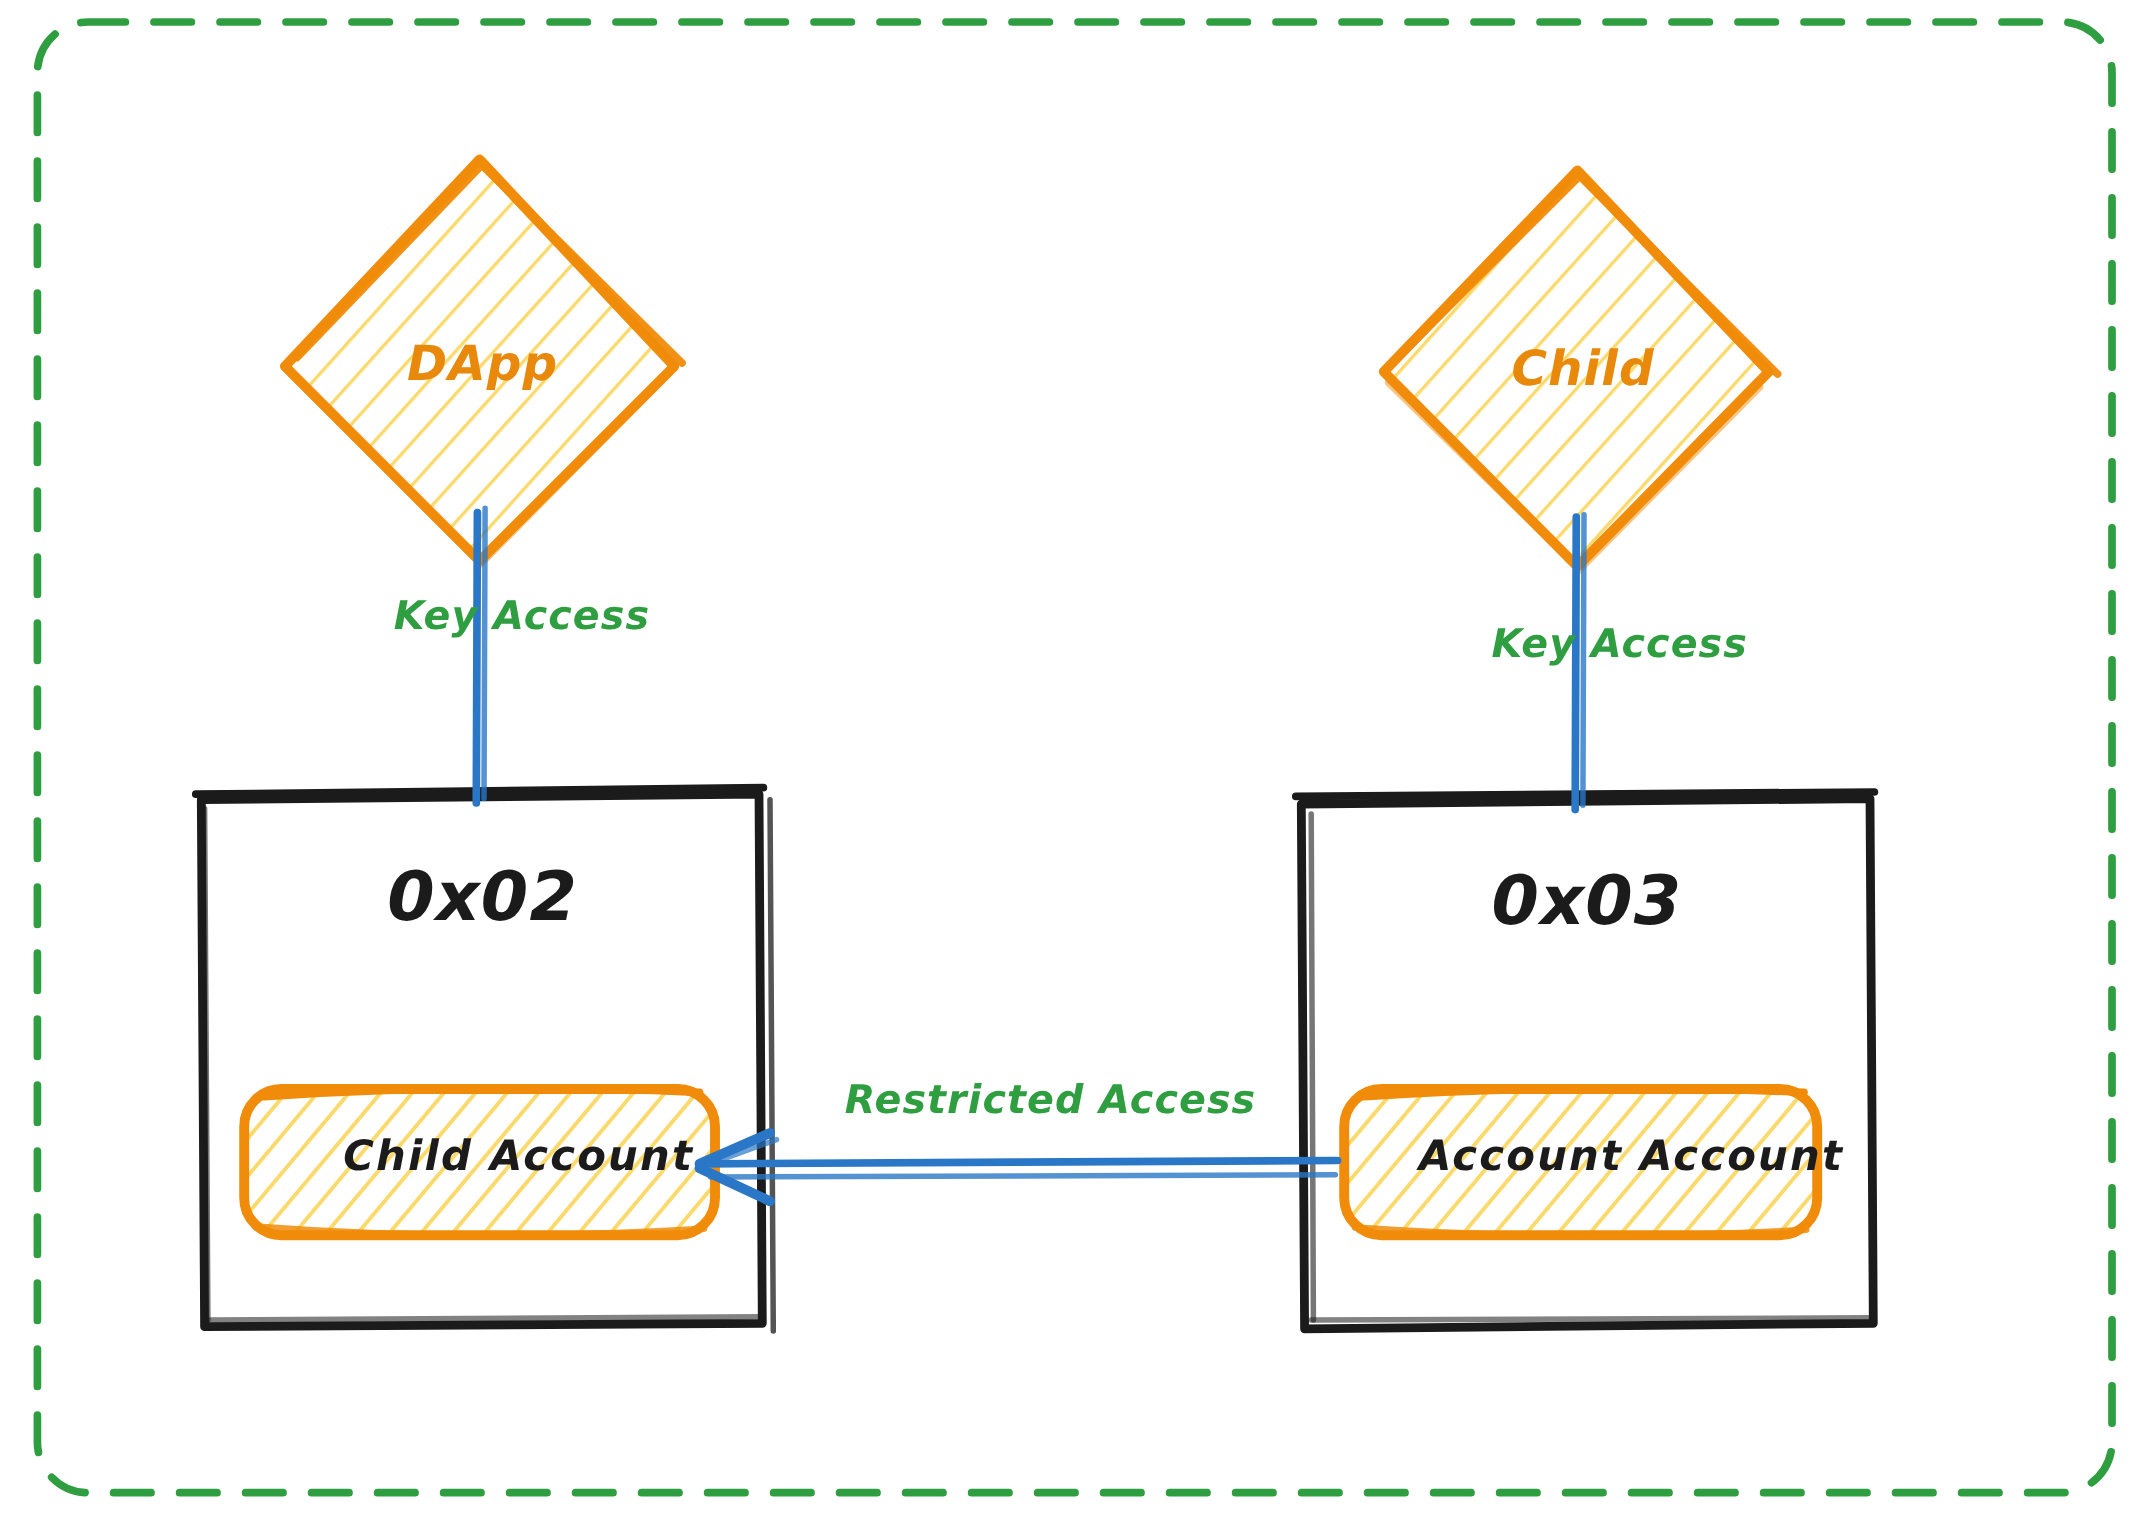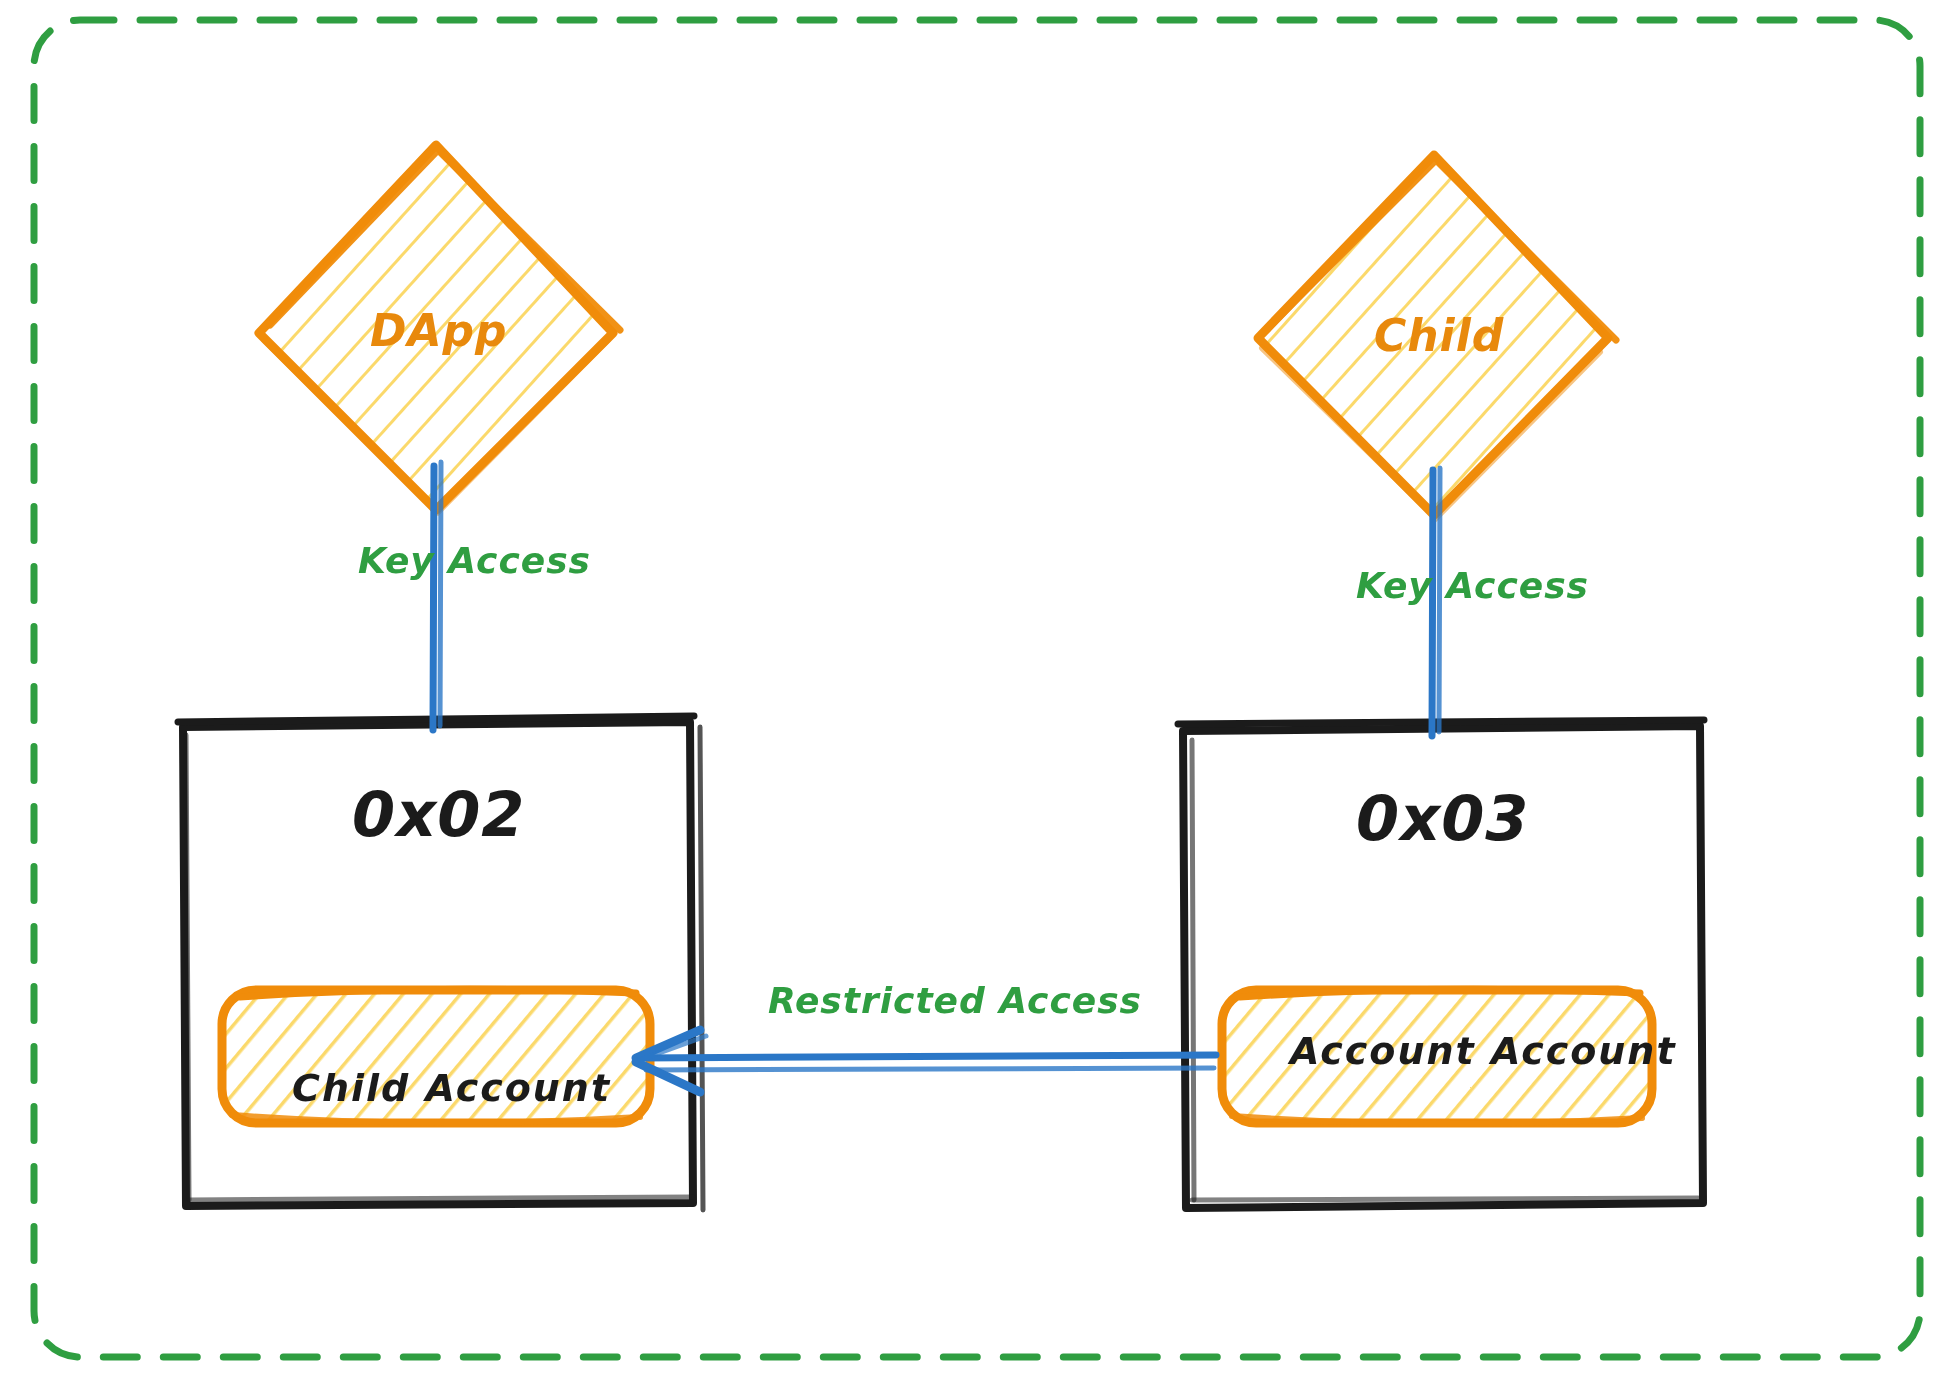--- a/index.html
+++ b/index.html
@@ -91,21 +91,21 @@
   </svg>
 
   <div class="lbl hand node-text" style="left:370px;top:305px;">DApp</div>
 
   <div class="lbl hand node-text" style="left:1374px;top:310px;">Child</div>
 
   <div class="lbl hand box-text" style="left:352px;top:778px;">0x02</div>
 
   <div class="lbl hand box-text" style="left:1356px;top:782px;">0x03</div>
 
-  <div class="lbl hand pill-text" style="left:292px;top:1029px;margin-top:37px;">Child Account</div>
+  <div class="lbl hand pill-text" style="left:312px;top:1029px;">Child Account</div>
 
   <div class="lbl hand pill-text" style="left:1290px;top:1029px;">Account Account</div>
 
   <div class="lbl hand edge-text" style="left:358px;top:540px;">Key Access</div>
 
   <div class="lbl hand edge-text" style="left:1356px;top:565px;">Key Access</div>
 
   <div class="lbl hand edge-text" style="left:768px;top:980px;">Restricted Access</div>
 
 </div>

